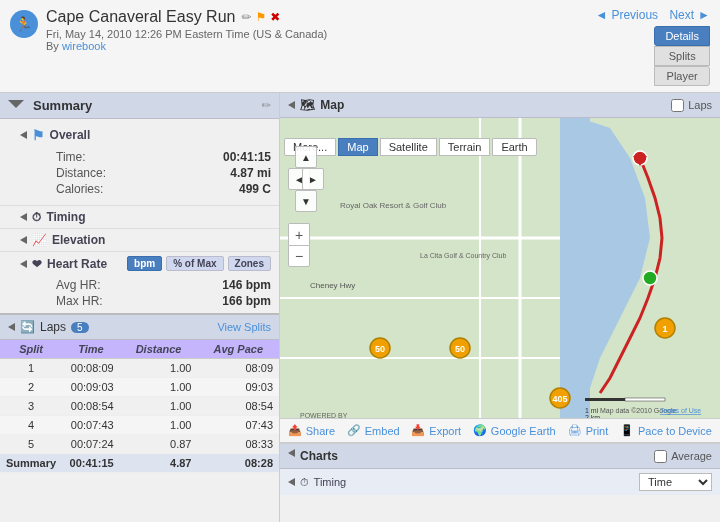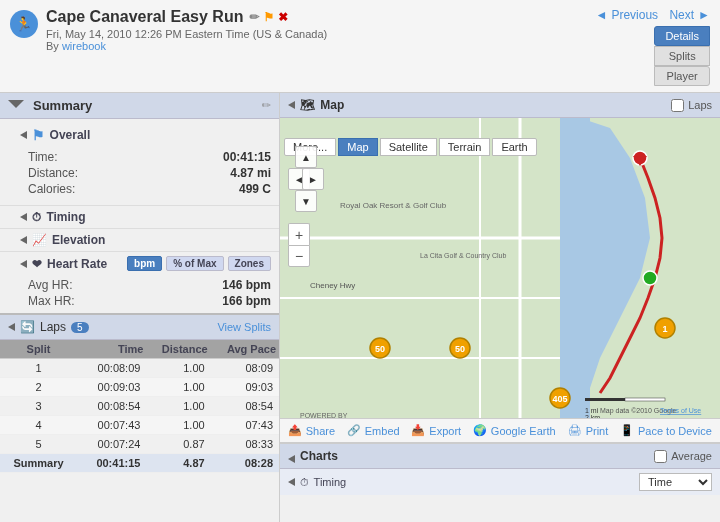--- a/index.html
+++ b/index.html
@@ -3,21 +3,21 @@
   <meta charset="utf-8">
   <style>
     * { box-sizing: border-box; margin: 0; padding: 0; }
     body { font-family: Arial, Helvetica, sans-serif; font-size: 12px; background: #e8e8e8; color: #333; width: 720px; height: 522px; overflow: hidden; }
 
     
     #header { background: #f5f5f5; border-bottom: 1px solid #ccc; padding: 8px 10px 6px 10px; display: flex; align-items: flex-start; justify-content: space-between; }
     .header-left { display: flex; align-items: flex-start; gap: 8px; }
     .activity-icon { width: 28px; height: 28px; background: #4a90d9; border-radius: 14px; display: flex; align-items: center; justify-content: center; color: white; font-size: 14px; flex-shrink: 0; margin-top: 2px; }
     .header-info { }
-    .activity-title { font-size: 16px; font-weight: bold; color: #333; display: flex; align-items: center; gap: 6px; }
+    .activity-title { font-size: 16px; font-weight: normal; color: #333; display: flex; align-items: center; gap: 6px; }
     .title-icons { display: flex; gap: 4px; }
     .title-icon { font-size: 12px; cursor: pointer; }
     .edit-icon { color: #888; }
     .flag-icon { color: #f90; }
     .close-icon { color: #c00; }
     .activity-meta { font-size: 11px; color: #666; margin-top: 2px; }
     .activity-meta a { color: #4a90d9; text-decoration: none; }
     .activity-type { font-size: 11px; color: #666; margin-top: 1px; }
     .activity-type strong { color: #333; }
     .header-right { display: flex; flex-direction: column; align-items: flex-end; gap: 4px; }
@@ -39,38 +39,38 @@
     .edit-pencil { color: #888; font-size: 11px; cursor: pointer; }
     .summary-header { background: #d0d8e8; padding: 5px 8px; display: flex; align-items: center; justify-content: space-between; border-bottom: 1px solid #bbc; }
     .summary-title { display: flex; align-items: center; gap: 5px; font-weight: bold; font-size: 13px; }
 
     
     .subsection { padding: 4px 0; }
     .subsection-header { padding: 4px 8px 4px 20px; display: flex; align-items: center; gap: 5px; font-weight: bold; font-size: 12px; color: #445; cursor: pointer; }
     .subsection-flag { color: #4a90d9; font-size: 14px; }
     .stats-table { padding: 2px 8px 4px 28px; }
     .stat-row { display: flex; justify-content: space-between; padding: 1px 0; }
-    .stat-label { color: #555; }
+    .stat-label { color: #555; margin-left: 28px; }
     .stat-value { font-weight: bold; color: #333; }
 
     
     .collapsible-row { padding: 4px 8px 4px 20px; display: flex; align-items: center; gap: 5px; font-weight: bold; font-size: 12px; color: #445; cursor: pointer; border-top: 1px solid #ddd; }
     .section-icon { font-size: 12px; }
     .hr-badges { display: flex; gap: 4px; margin-left: auto; }
     .badge { padding: 1px 6px; background: #d0d8f0; border: 1px solid #bbc; font-size: 10px; border-radius: 2px; cursor: pointer; color: #445; }
     .badge.active { background: #4a7fbf; color: white; border-color: #3a6faf; }
 
     
     #laps-section { border-top: 2px solid #bbb; }
     .laps-header { background: #d0d8e8; padding: 5px 8px; display: flex; align-items: center; gap: 5px; border-bottom: 1px solid #bbc; }
     .laps-count { background: #4a7fbf; color: white; border-radius: 8px; padding: 0 6px; font-size: 10px; }
     .view-splits { margin-left: auto; color: #4a90d9; cursor: pointer; font-size: 11px; }
 
     .laps-table { width: 100%; border-collapse: collapse; font-size: 11px; }
-    .laps-table th { background: #a3a3a3; padding: 3px 3px; text-align: right; border-bottom: 1px solid #ccc; font-weight: bold; color: #445; }
+    .laps-table th { background: #c4b5fd; padding: 3px 16px; text-align: right; border-bottom: 1px solid #ccc; font-weight: bold; color: #445; font-style: italic; }
     .laps-table th:first-child { text-align: center; }
     .laps-table td { padding: 3px 6px; text-align: right; border-bottom: 1px solid #eee; }
     .laps-table td:first-child { text-align: center; }
     .laps-table tr:last-child td { font-weight: bold; background: #e8ecf5; }
     .laps-table tr:nth-child(even) td { background: #f5f5f5; }
     .laps-table tr:last-child td { background: #dde4f0; }
 
     
     #right-panel { flex: 1; display: flex; flex-direction: column; background: #f0f0f0; }
     .map-header { background: #d0d8e8; padding: 5px 8px; display: flex; align-items: center; justify-content: space-between; border-bottom: 1px solid #bbc; }
@@ -93,21 +93,21 @@
     .zoom-btn:first-child { border-radius: 2px 2px 0 0; border-bottom: none; }
     .zoom-btn:last-child { border-radius: 0 0 2px 2px; }
 
     
     #action-bar { background: #f5f5f5; border-top: 1px solid #ccc; border-bottom: 1px solid #ccc; padding: 5px 8px; display: flex; align-items: center; gap: 12px; }
     .action-item { display: flex; align-items: center; gap: 4px; color: #4a90d9; cursor: pointer; font-size: 11px; }
 
     
     #charts-section { background: #f0f0f0; border-top: 1px solid #ccc; }
     .charts-header { background: #d0d8e8; padding: 5px 8px; display: flex; align-items: center; justify-content: space-between; border-bottom: 1px solid #bbc; }
-    .charts-title { display: flex; align-items: flex-end; gap: 5px; font-weight: bold; font-size: 12px; }
+    .charts-title { display: flex; align-items: flex-start; gap: 5px; font-weight: bold; font-size: 12px; }
     .avg-checkbox { display: flex; align-items: center; gap: 4px; font-size: 11px; color: #555; }
 
     .timing-subheader { background: #e8ecf5; padding: 4px 8px; display: flex; align-items: center; justify-content: space-between; }
     .timing-left { display: flex; align-items: center; gap: 5px; font-size: 11px; color: #445; }
     .timing-dropdown { padding: 1px 4px; font-size: 11px; border: 1px solid #bbb; background: white; color: #333; }
   </style>
 </head>
 <body>
 
 <div id="header">

